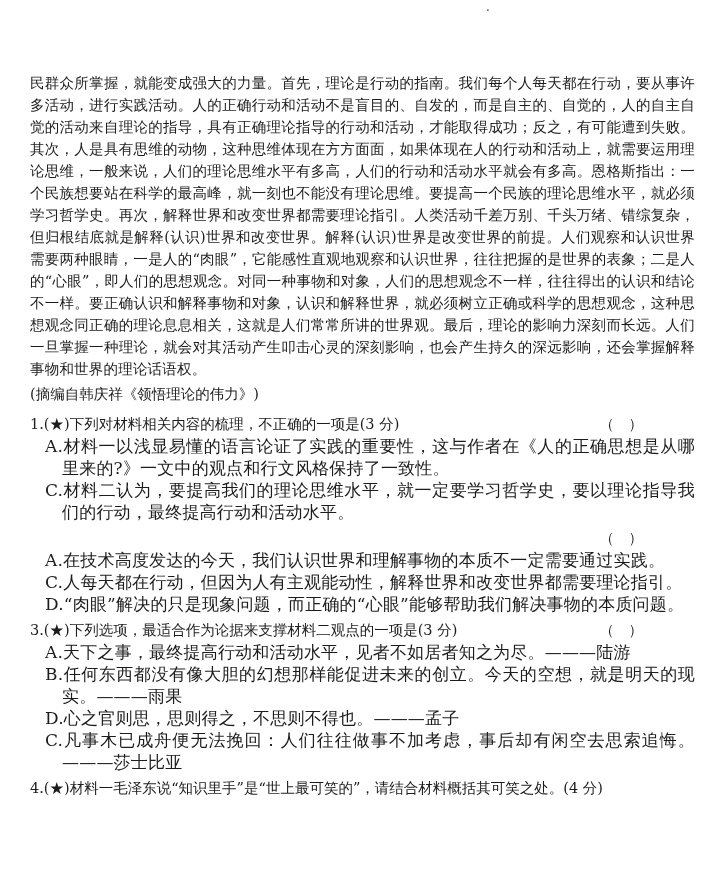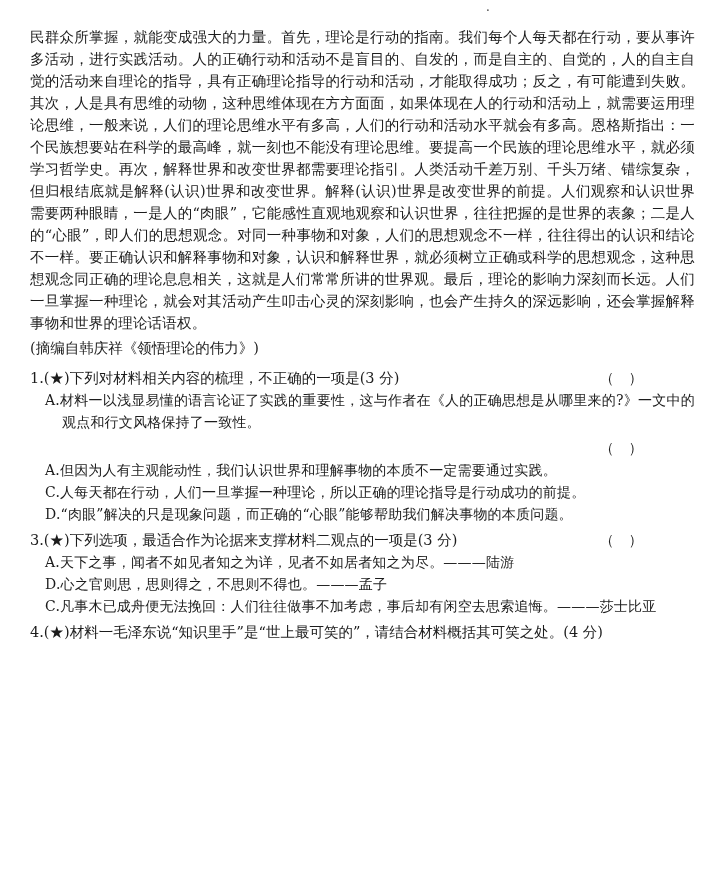--- a/index.html
+++ b/index.html
@@ -25,20 +25,21 @@
     font-size: 12px;
     color: #444;
     line-height: 12px;
   }
   .passage {
     font-size: 14.5px;
     line-height: 22px;
     text-align: justify;
     text-justify: inter-character;
     letter-spacing: 0.2px;
+    margin-top: 46px;
   }
   .attribution {
     font-size: 14.5px;
     line-height: 24px;
     margin-top: 2px;
   }
   .questions {
     margin-top: 7px;
   }
   .question {
@@ -52,21 +53,21 @@
   }
   .stem {
     white-space: nowrap;
   }
   .bracket {
     margin-left: auto;
     margin-right: 52px;
     white-space: nowrap;
   }
   .option {
-    font-size: 14px;
+    font-size: 17px;
     line-height: 22px;
     text-align: justify;
     text-justify: inter-character;
     padding-left: 32px;
     text-indent: -17px;
     letter-spacing: 0.2px;
   }
 </style>
 </head>
 <body>
@@ -80,37 +81,39 @@
   <div class="attribution">(摘编自韩庆祥《领悟理论的伟力》)</div>
 
   <div class="questions">
 
     <div class="question">
       <div class="stem-row">
         <span class="stem">1.(★)下列对材料相关内容的梳理，不正确的一项是(3 分)</span>
         <span class="bracket">（　）</span>
       </div>
       <div class="option">A.材料一以浅显易懂的语言论证了实践的重要性，这与作者在《人的正确思想是从哪里来的?》一文中的观点和行文风格保持了一致性。</div>
+      <div class="option">C.材料二认为，要提高我们的理论思维水平，就一定要学习哲学史，要以理论指导我们的行动，最终提高行动和活动水平。</div>
     </div>
 
     <div class="question">
       <div class="stem-row">
         <span class="bracket">（　）</span>
       </div>
-      <div class="option">A.但因为人有主观能动性，我们认识世界和理解事物的本质不一定需要通过实践。</div>
-      <div class="option">C.人每天都在行动，人们一旦掌握一种理论，所以正确的理论指导是行动成功的前提。</div>
+      <div class="option">A.在技术高度发达的今天，我们认识世界和理解事物的本质不一定需要通过实践。</div>
+      <div class="option">C.人每天都在行动，但因为人有主观能动性，解释世界和改变世界都需要理论指引。</div>
       <div class="option">D.“肉眼”解决的只是现象问题，而正确的“心眼”能够帮助我们解决事物的本质问题。</div>
     </div>
 
     <div class="question">
       <div class="stem-row">
         <span class="stem">3.(★)下列选项，最适合作为论据来支撑材料二观点的一项是(3 分)</span>
         <span class="bracket">（　）</span>
       </div>
-      <div class="option">A.天下之事，闻者不如见者知之为详，见者不如居者知之为尽。———陆游</div>
+      <div class="option">A.天下之事，最终提高行动和活动水平，见者不如居者知之为尽。———陆游</div>
+      <div class="option">B.任何东西都没有像大胆的幻想那样能促进未来的创立。今天的空想，就是明天的现实。———雨果</div>
       <div class="option">D.心之官则思，思则得之，不思则不得也。———孟子</div>
       <div class="option">C.凡事木已成舟便无法挽回：人们往往做事不加考虑，事后却有闲空去思索追悔。———莎士比亚</div>
     </div>
 
     <div class="question">
       <div class="stem-row">
         <span class="stem">4.(★)材料一毛泽东说“知识里手”是“世上最可笑的”，请结合材料概括其可笑之处。(4 分)</span>
       </div>
     </div>
 

